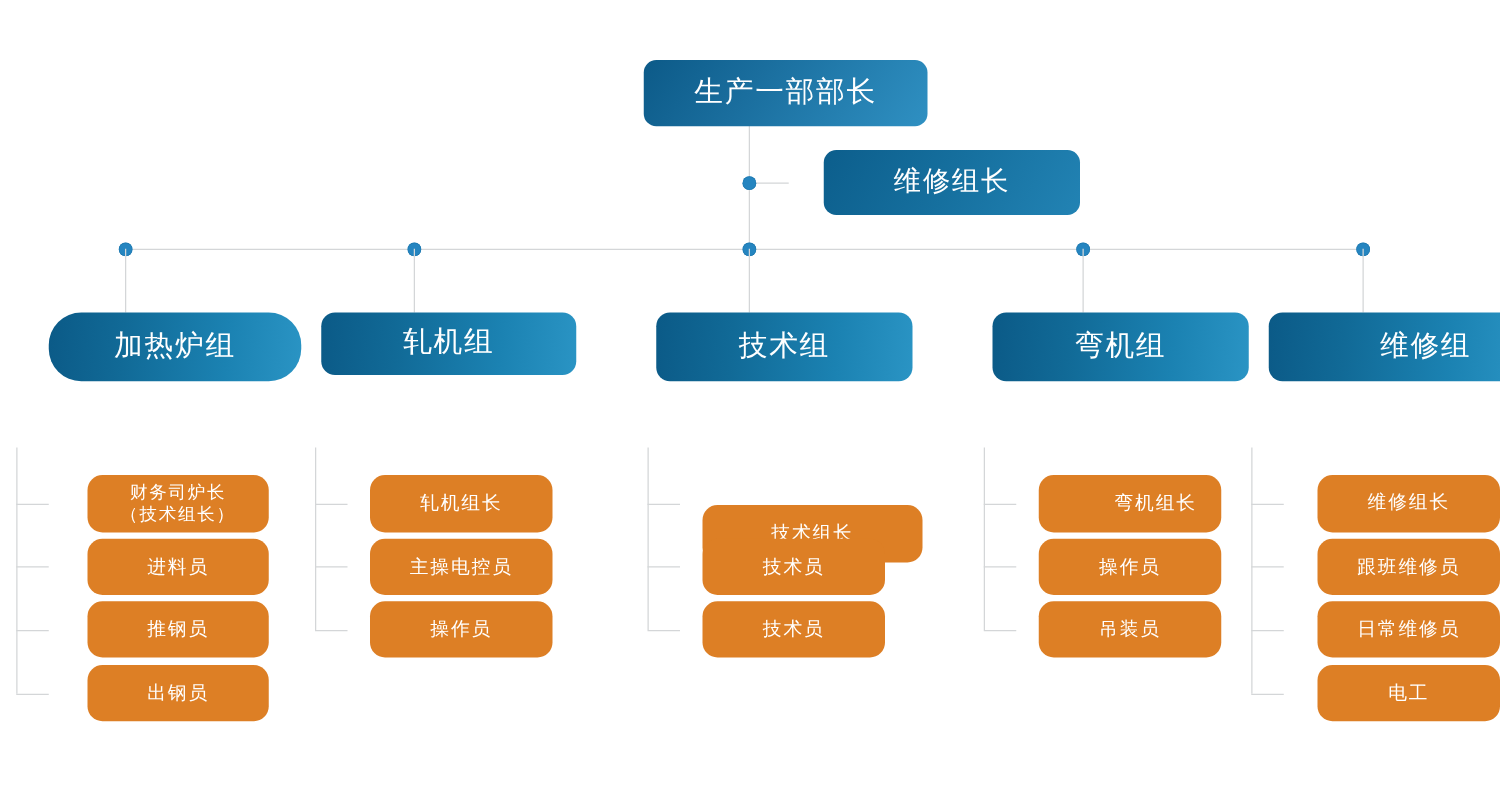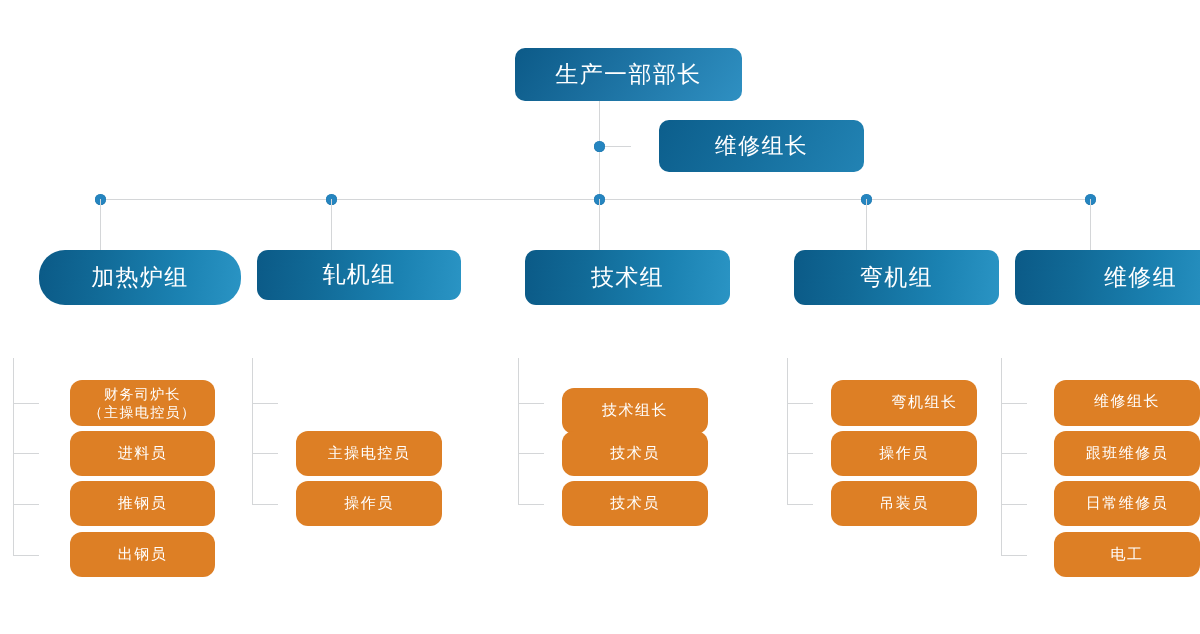--- a/index.html
+++ b/index.html
@@ -133,29 +133,30 @@
 
   <div class="node blue-side" style="left:628px; top:120px; width:205px; height:52px;">维修组长</div>
 
   <div class="node blue-group" style="left:8px; top:250px; width:202px; height:55px;border-radius:26px;">加热炉组</div>
   <div class="node blue-group" style="left:226px; top:250px; width:204px; height:50px;">轧机组</div>
   <div class="node blue-group" style="left:494px; top:250px; width:205px; height:55px;">技术组</div>
   <div class="node blue-group" style="left:763px; top:250px; width:205px; height:55px;">弯机组</div>
   <div class="node blue-group" style="left:984px; top:250px; width:206px; height:55px;padding-left:45px;">维修组</div>
 
   <div class="node orange-leaf two-line" style="left:39px; top:380px; width:145px; height:46px;">财务司炉长
-（主操电控员）</div>
+（技术组长）</div>
   <div class="node orange-leaf" style="left:39px; top:431px; width:145px; height:45px;">进料员</div>
   <div class="node orange-leaf" style="left:39px; top:481px; width:145px; height:45px;">推钢员</div>
   <div class="node orange-leaf" style="left:39px; top:532px; width:145px; height:45px;">出钢员</div>
 
+  <div class="node orange-leaf" style="left:265px; top:380px; width:146px; height:46px;">轧机组长</div>
   <div class="node orange-leaf" style="left:265px; top:431px; width:146px; height:45px;">主操电控员</div>
   <div class="node orange-leaf" style="left:265px; top:481px; width:146px; height:45px;">操作员</div>
 
-  <div class="node orange-leaf" style="left:531px; top:388px; width:146px; height:46px;">技术组长</div>
+  <div class="node orange-leaf" style="left:531px; top:404px; width:176px; height:46px;">技术组长</div>
   <div class="node orange-leaf" style="left:531px; top:431px; width:146px; height:45px;">技术员</div>
   <div class="node orange-leaf" style="left:531px; top:481px; width:146px; height:45px;">技术员</div>
 
   <div class="node orange-leaf" style="left:800px; top:380px; width:146px; height:46px;padding-left:41px;">弯机组长</div>
   <div class="node orange-leaf" style="left:800px; top:431px; width:146px; height:45px;">操作员</div>
   <div class="node orange-leaf" style="left:800px; top:481px; width:146px; height:45px;">吊装员</div>
 
   <div class="node orange-leaf" style="left:1023px; top:380px; width:146px; height:46px;font-family:Liberation Mono, monospace;">维修组长</div>
   <div class="node orange-leaf" style="left:1023px; top:431px; width:146px; height:45px;">跟班维修员</div>
   <div class="node orange-leaf" style="left:1023px; top:481px; width:146px; height:45px;">日常维修员</div>

